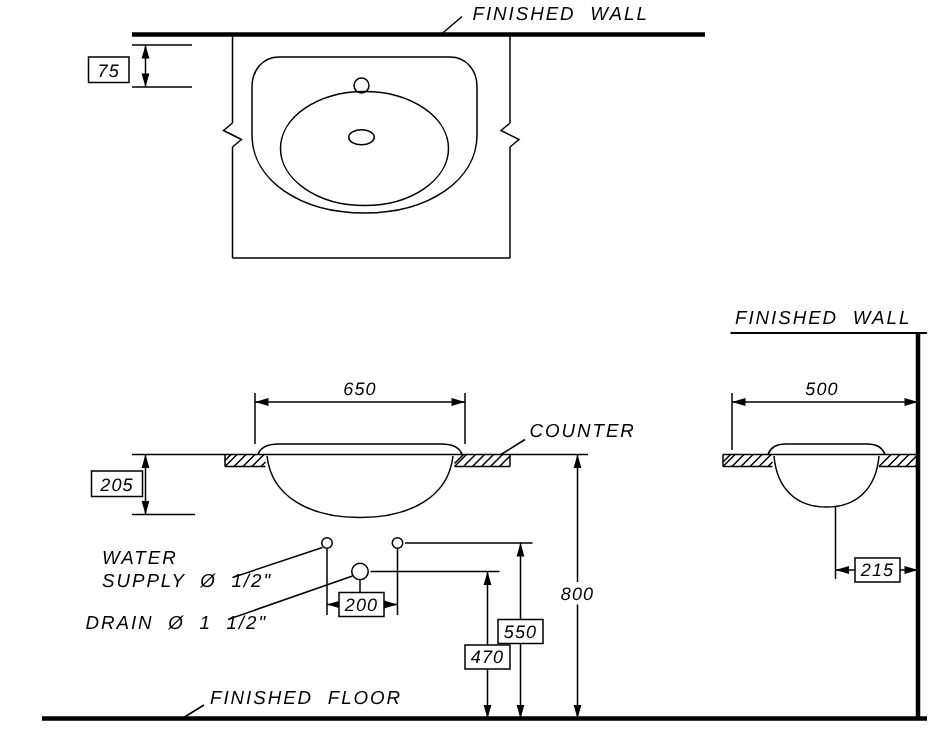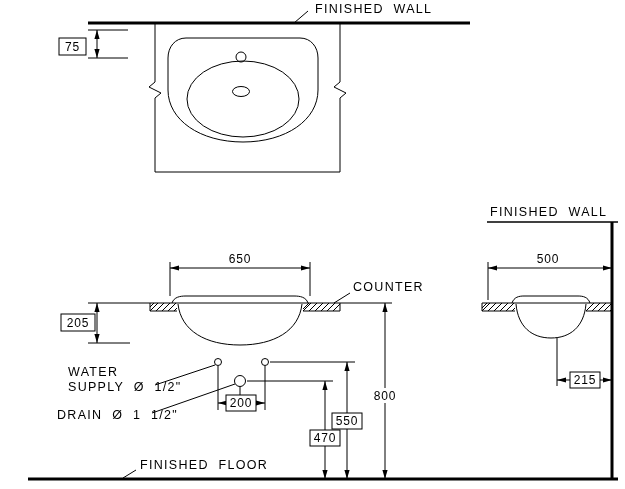--- a/index.html
+++ b/index.html
@@ -1,16 +1,16 @@
 <!DOCTYPE html>
 <html><head>
 <meta charset="utf-8">
 <style>
   html,body{margin:0;padding:0;background:#ffffff;}
-  .canvas{position:relative;width:625px;height:489px;background:#ffffff;overflow:hidden;}
+  .canvas{position:relative;width:625px;height:489px;background:#ffffff;overflow:hidden;font-style:italic;}
   svg{display:block;}
   .ln{stroke:#000;stroke-width:1;fill:none;}
   .thk{stroke:#000;stroke-width:3;fill:none;}
   .mid{stroke:#000;stroke-width:1.4;fill:none;}
   .arr{fill:#000;stroke:none;}
   .lblbox{fill:#fff;stroke:#000;stroke-width:1;}
   .mask{fill:#fff;stroke:none;}
   text{font-family:"Liberation Sans","DejaVu Sans",sans-serif;font-size:12.5px;letter-spacing:1.3px;word-spacing:5px;fill:#000;}
   .num{font-size:12px;letter-spacing:0.8px;text-anchor:middle;word-spacing:0;}
 </style>

